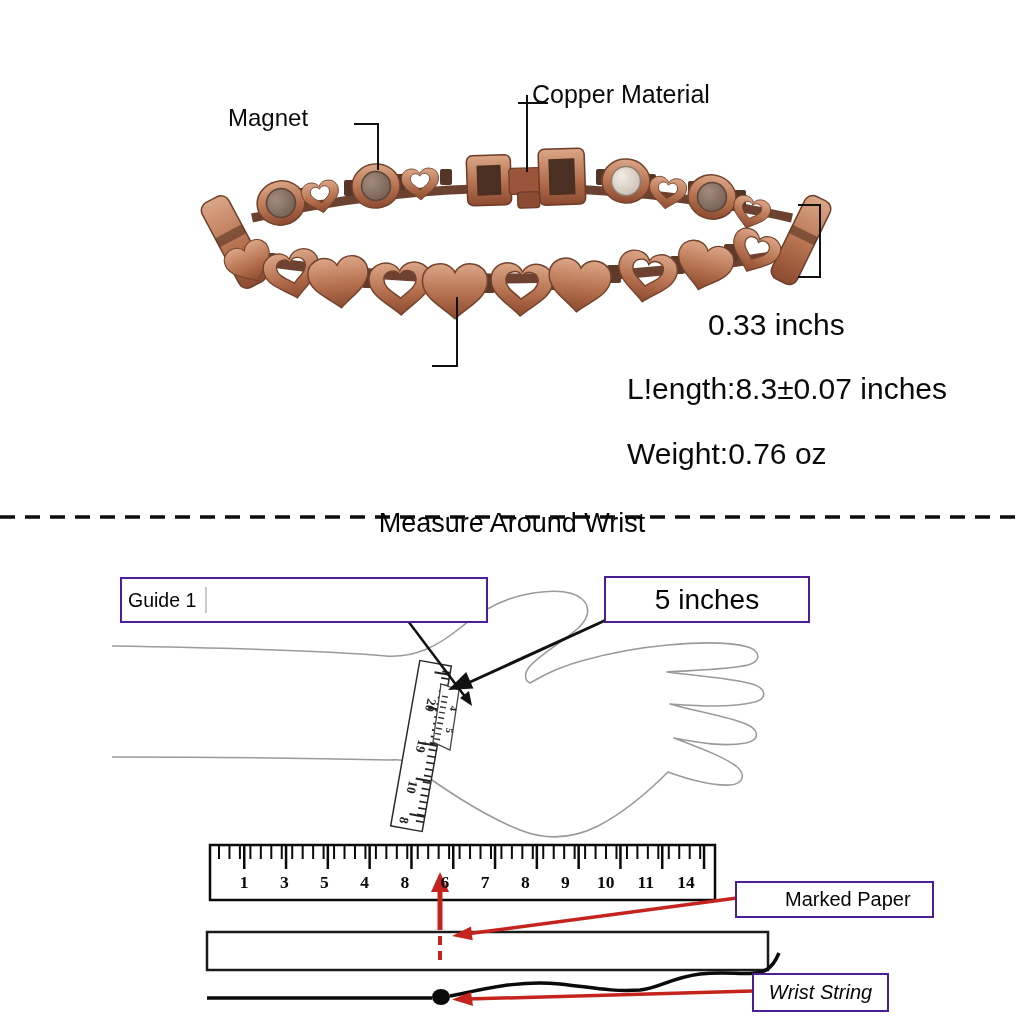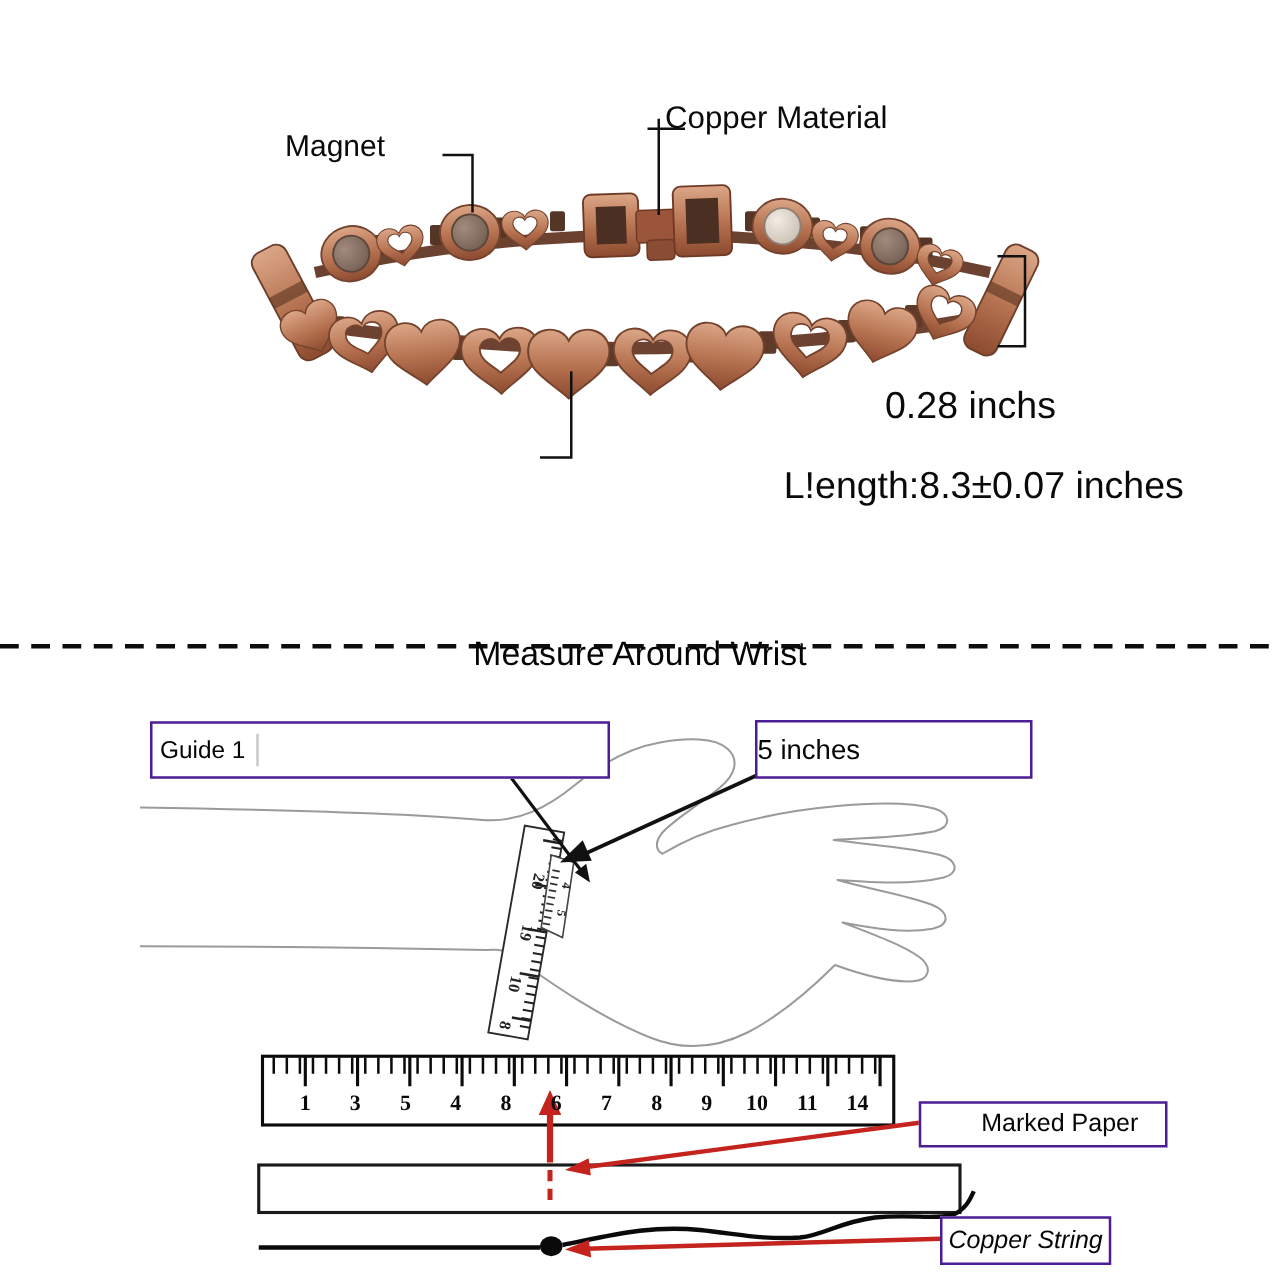--- a/index.html
+++ b/index.html
@@ -8,21 +8,21 @@
   #art{position:absolute;left:0;top:0;z-index:1;}
   .txt{position:absolute;z-index:2;white-space:nowrap;}
   .lbl{font-size:24px;letter-spacing:0px;color:#0a0a0a;}
   .spec{font-size:30px;color:#0a0a0a;}
   .boxed{position:absolute;z-index:2;background:#fff;border:2px solid #4c1d95;
          display:flex;align-items:center;}
   #guide1-box{left:120px;top:577px;width:352px;height:42px;padding:0 6px;}
   #guide1-box .g1{font-size:19.5px;}
   #guide1-box .sep{width:2px;height:26px;background:#c9c9c9;margin:0 7px 0 9px;}
   #guide1-box .g2{font-size:19.5px;white-space:pre;}
-  #inches-box{left:604px;top:576px;width:202px;height:43px;justify-content:flex-start;padding-right:16px;font-size:22px;}
+  #inches-box{left:604px;top:576px;width:202px;height:43px;justify-content:center;font-size:28px;}
   #marked-paper-box{left:735px;top:881px;width:147px;height:33px;justify-content:flex-start;font-size:20px;padding-left:48px;}
   #marked-string-box{left:752px;top:973px;width:133px;height:35px;justify-content:center;font-size:20px;font-style:italic;}
   #wrist-title{left:0;top:508px;width:1024px;text-align:center;font-size:27px;}
   #ruler-numbers{position:absolute;z-index:2;left:210px;top:872px;width:496px;display:flex;
                  padding-left:14px;box-sizing:border-box;}
   #ruler-numbers span{flex:1;text-align:center;font-family:"Liberation Serif",serif;
                       font-weight:700;font-size:17.5px;color:#0a0a0a;}
 </style>
 </head>
 <body>
@@ -190,22 +190,23 @@
     <ellipse cx="441" cy="997" rx="9" ry="8" fill="#0a0a0a"></ellipse>
     <path d="M450,996 C490,988 520,980 560,984 C590,987 610,992 640,990 C660,988 670,978 700,974 C730,971 745,976 762,972 C772,968 776,960 779,953" stroke="#0a0a0a" stroke-width="3.5" fill="none"></path>
 
     <line x1="753" y1="991" x2="468" y2="999" stroke="#c4241d" stroke-width="3.5"></line>
     <polygon points="452,999.5 471,992 473,1006" fill="#c4241d"></polygon>
   </g>
 </svg>
 
 <div class="txt lbl" style="left:228px;top:104px;">Magnet</div>
 <div class="txt lbl" style="left:532px;top:80px;font-size:25px;">Copper Material</div>
-<div class="txt spec" style="left:708px;top:308px;">0.28 inchs</div>
+<div class="txt spec" style="left:708px;top:308px;">0.33 inchs</div>
 <div class="txt spec" style="left:627px;top:372px;">L!ength:8.3±0.07 inches</div>
+<div class="txt spec" style="left:627px;top:437px;">Weight:0.76 oz</div>
 
 <div class="txt" id="wrist-title">Measure Around Wrist</div>
 
 <div class="boxed" id="guide1-box">
   <span class="g1">Guide 1</span>
   <span class="sep"></span>
 </div>
 
 <div class="boxed" id="inches-box">
   <span>5 inches</span>
@@ -223,16 +224,16 @@
   <span>9</span>
   <span>10</span>
   <span>11</span>
   <span>14</span>
 </div>
 
 <div class="boxed" id="marked-paper-box">
   <span>Marked Paper</span>
 </div>
 <div class="boxed" id="marked-string-box">
-  <span>Copper String</span>
+  <span>Wrist String</span>
 </div>
 
 </div>
 
 </body></html>

